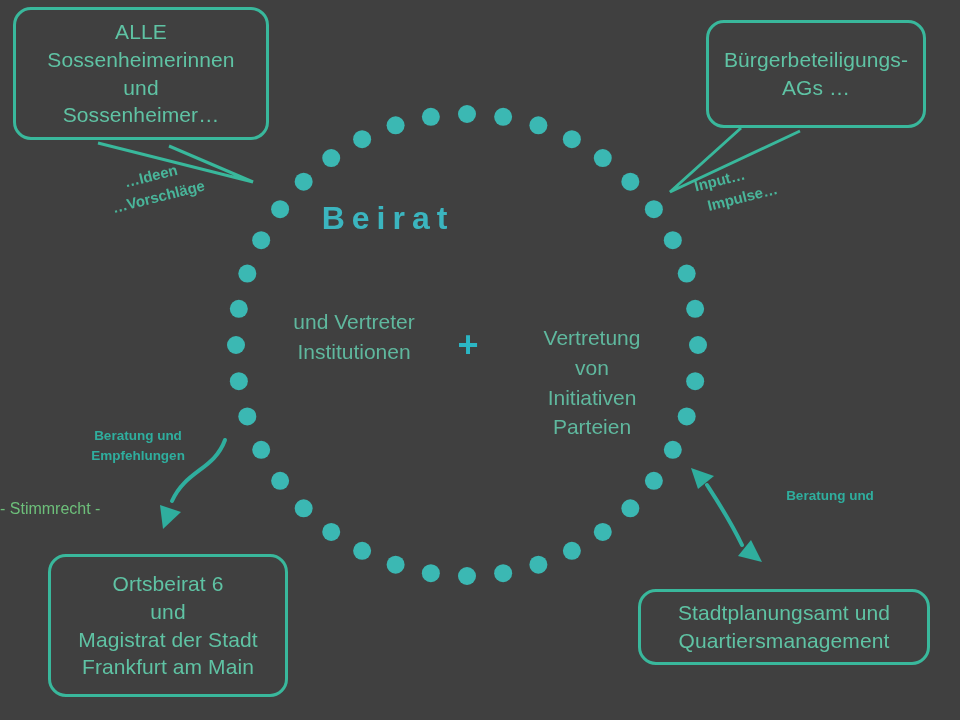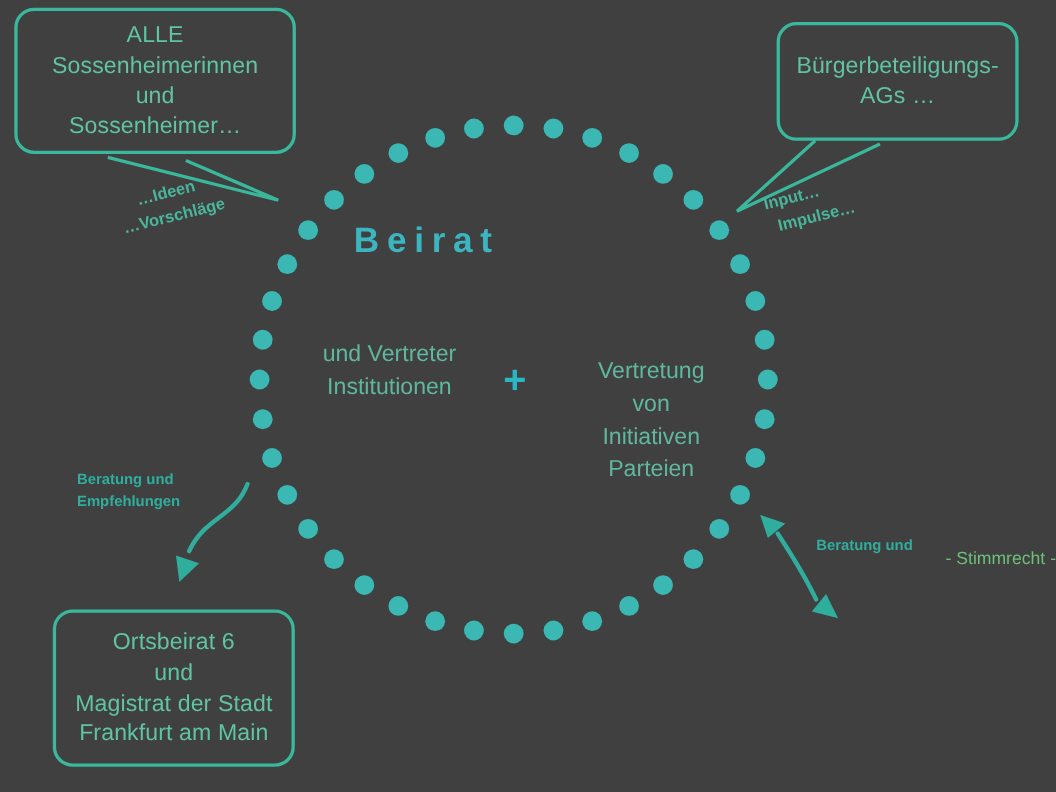--- a/index.html
+++ b/index.html
@@ -35,21 +35,21 @@
     color: #5fc3a4;
     font-size: 21px;
     line-height: 1.33;
     text-align: center;
     letter-spacing: 0.1px;
   }
   .bubble .line { display: block; white-space: nowrap; }
 
   #bubble-all      { left: 13px;  top: 7px;   width: 256px; height: 133px; }
   #bubble-workshop { left: 706px; top: 20px;  width: 220px; height: 108px; }
-  #bubble-ortsbeirat { left: 48px; top: 554px; width: 220px; height: 143px; }
+  #bubble-ortsbeirat { left: 48px; top: 554px; width: 240px; height: 143px; }
   #bubble-stadtplanung { left: 638px; top: 589px; width: 292px; height: 76px; }
 
   .center-title {
     position: absolute;
     left: 0; top: 200px;
     width: 776px;
     text-align: center;
     color: #3bb5bf;
     font-size: 32px;
     font-weight: bold;
@@ -73,21 +73,21 @@
     text-align: center;
     color: #2bb6c4;
     font-size: 36px;
     font-weight: bold;
     line-height: 1;
   }
   .stimmrecht {
     position: absolute;
     left: 0; top: 500px;
     width: 960px;
-    text-align: right;
+    text-align: left;
     color: #6dbf7a;
     font-size: 16px;
   }
 
   .tail-label {
     position: absolute;
     color: #49b59a;
     font-size: 15px;
     font-weight: bold;
     line-height: 1.45;
@@ -105,20 +105,21 @@
     transform-origin: left top;
     text-align: left;
   }
 
   .arrow-label {
     position: absolute;
     color: #2fae9e;
     font-size: 13.5px;
     font-weight: bold;
     line-height: 1.5;
+    text-align: center;
     white-space: nowrap;
   }
   #label-beratung-links   { left: 70px;  top: 426px; width: 136px; }
   #label-beratung-rechts  { left: 742px; top: 486px; width: 176px; }
   .arrow-label .line { display: block; }
 </style>
 </head>
 <body>
 
 <div id="stage">
@@ -191,20 +192,24 @@
     <span class="line">AGs …</span>
   </div>
 
   <div class="bubble" id="bubble-ortsbeirat">
     <span class="line">Ortsbeirat 6</span>
     <span class="line">und</span>
     <span class="line">Magistrat der Stadt</span>
     <span class="line">Frankfurt am Main</span>
   </div>
 
+  <div class="bubble" id="bubble-stadtplanung">
+    <span class="line">Stadtplanungsamt und</span>
+    <span class="line">Quartiersmanagement</span>
+  </div>
 
   <div class="tail-label" id="label-ideen">
     <span class="line">…Ideen</span>
     <span class="line" style="display:block;margin-left:-18px;">…Vorschläge</span>
   </div>
   <div class="tail-label" id="label-input">
     <span class="line">Input…</span>
     <span class="line" style="display:block;margin-left:8px;">Impulse…</span>
   </div>
 

